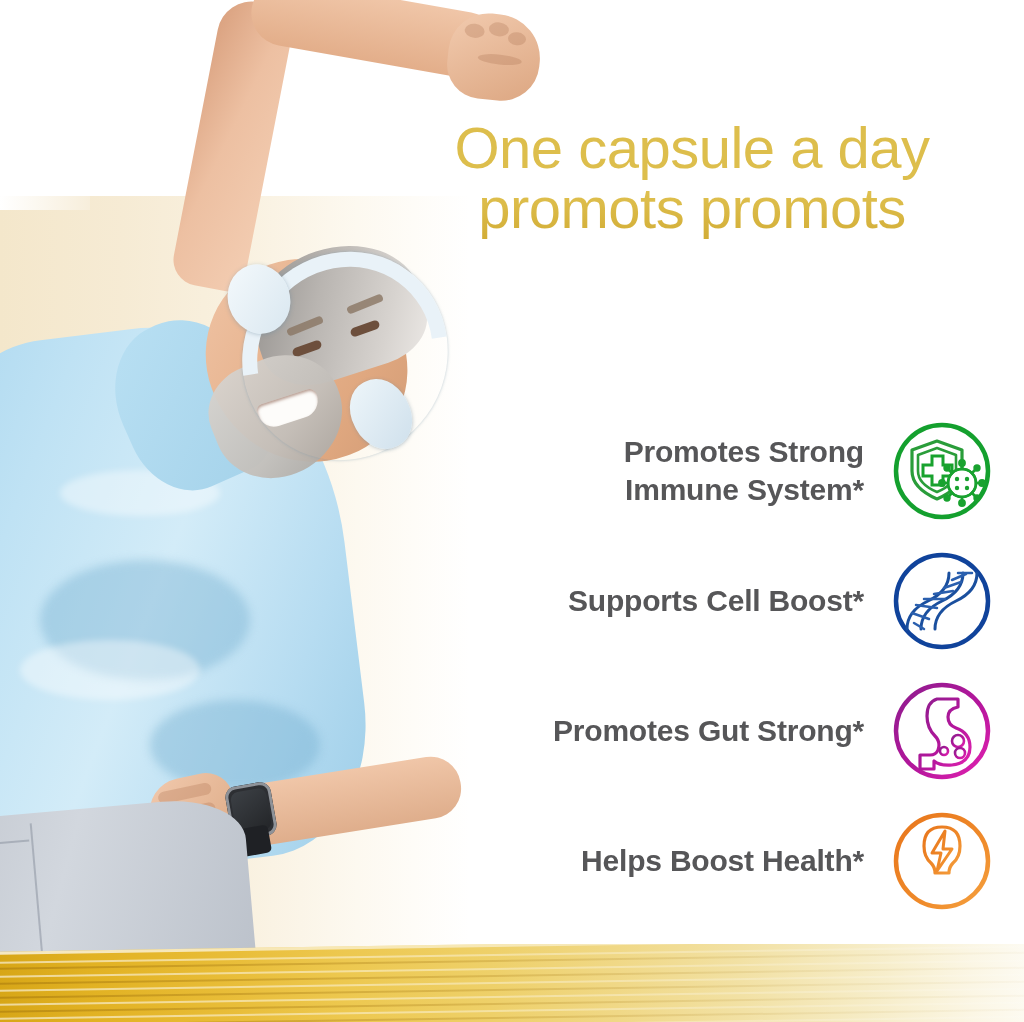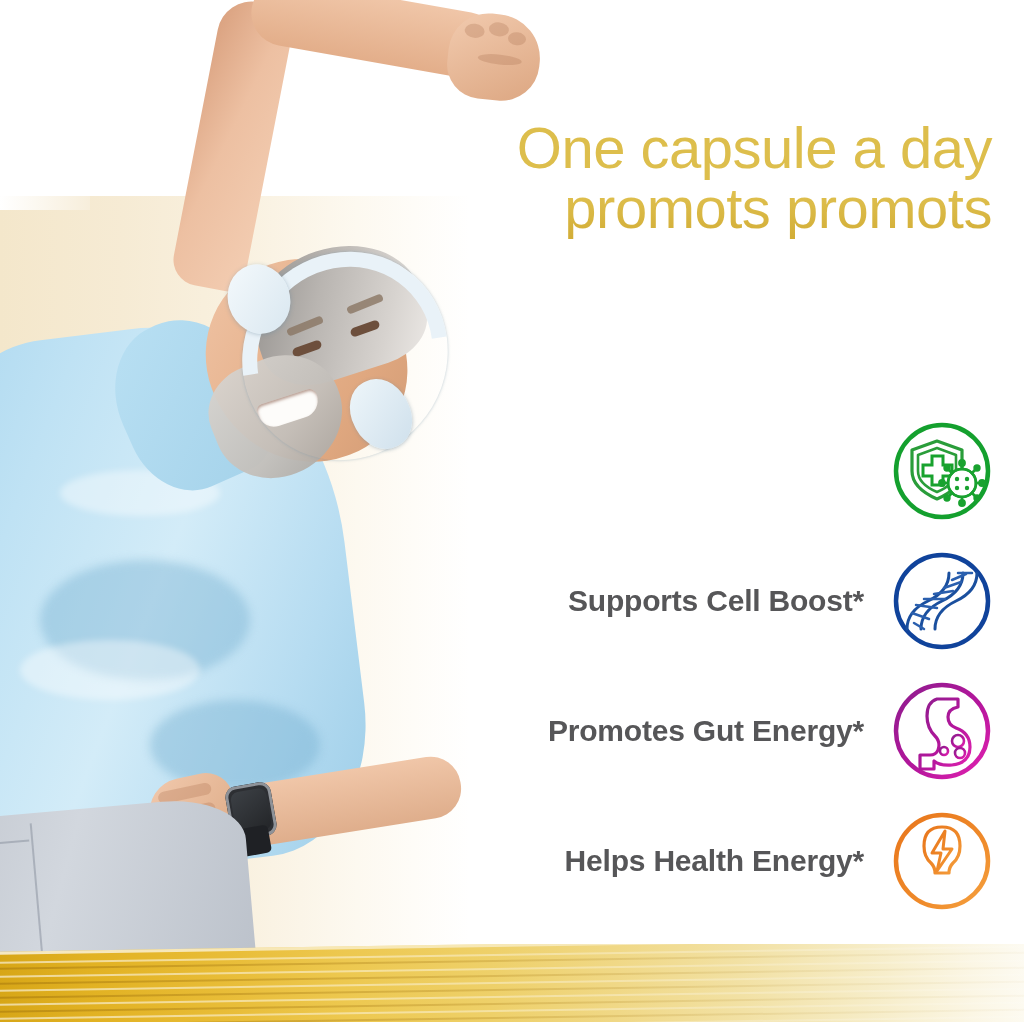--- a/index.html
+++ b/index.html
@@ -307,21 +307,21 @@
     position: absolute;
     background: rgba(140,148,160,0.55);
   }
 
   
   .headline {
     position: absolute;
     left: 392px;
     top: 118px;
     width: 600px;
-    text-align: right;
+    text-align: center;
     line-height: 1.04;
     letter-spacing: -0.5px;
     font-weight: 400;
     font-size: 58px;
   }
   .hl-line { display: block; white-space: nowrap; }
   .hl-1 { color: #ddbe4c; }
   .hl-2 {
     background: linear-gradient(180deg, #e3c656 0%, #d2ad36 100%);
     -webkit-background-clip: text;
@@ -483,20 +483,24 @@
   </div>
 
   <div class="headline">
     <span class="hl-line hl-1">One capsule a day</span>
     <span class="hl-line hl-2">promots promots</span>
   </div>
 
   <div class="benefits">
 
     <div class="benefit-row">
+      <div class="benefit-label">
+        <span>Promotes Strong</span><br>
+        <span>Immune System*</span>
+      </div>
       <div class="benefit-icon">
         <svg viewBox="0 0 104 104" xmlns="http://www.w3.org/2000/svg">
           <circle cx="52" cy="52" r="46" fill="none" stroke="#14a02e" stroke-width="4.5"></circle>
           <path d="M47 22 L72 31 L72 52 Q72 69 47 80 Q22 69 22 52 L22 31 Z" fill="none" stroke="#2a9d3a" stroke-width="3.2" stroke-linejoin="round"></path>
           <path d="M47 29 L66 36 L66 52 Q66 65 47 73 Q28 65 28 52 L28 36 Z" fill="none" stroke="#2a9d3a" stroke-width="2.6" stroke-linejoin="round"></path>
           <path d="M42 37 h11 v9 h9 v11 h-9 v9 h-11 v-9 h-9 v-11 h9 z" fill="none" stroke="#18a22e" stroke-width="3"></path>
           <g stroke="#19a22f" stroke-width="2.6" fill="none" stroke-linecap="round">
             <circle cx="72" cy="64" r="14" fill="#ffffff"></circle>
             <circle cx="72" cy="64" r="14"></circle>
             <line x1="72" y1="50" x2="72" y2="44"></line>
@@ -542,21 +546,21 @@
             <line x1="44" y1="45" x2="63" y2="42"></line>
             <line x1="54" y1="39" x2="71" y2="33"></line>
             <line x1="62" y1="31" x2="76" y2="25"></line>
             <line x1="68" y1="24" x2="82" y2="24"></line>
           </g>
         </svg>
       </div>
     </div>
 
     <div class="benefit-row">
-      <div class="benefit-label">Promotes Gut Energy*</div>
+      <div class="benefit-label">Promotes Gut Strong*</div>
       <div class="benefit-icon">
         <svg viewBox="0 0 104 104" xmlns="http://www.w3.org/2000/svg">
           <defs>
             <linearGradient id="gutGrad" x1="0" y1="0" x2="1" y2="1">
               <stop offset="0%" stop-color="#8e1d8e"></stop>
               <stop offset="55%" stop-color="#b4169c"></stop>
               <stop offset="100%" stop-color="#e222b0"></stop>
             </linearGradient>
           </defs>
           <circle cx="52" cy="52" r="46" fill="none" stroke="url(#gutGrad)" stroke-width="4.5"></circle>
@@ -565,21 +569,21 @@
                    v8 h-14 v-14 h10 q6 0 8 -5
                    q3 -8 -3 -14 q-8 -8 -8 -20 q0 -14 10 -17 z" fill="none" stroke="url(#gutGrad)" stroke-width="3.2" stroke-linejoin="round" stroke-linecap="round"></path>
           <circle cx="68" cy="62" r="6" fill="none" stroke="url(#gutGrad)" stroke-width="2.6"></circle>
           <circle cx="70" cy="74" r="5" fill="none" stroke="url(#gutGrad)" stroke-width="2.6"></circle>
           <circle cx="54" cy="72" r="4" fill="none" stroke="url(#gutGrad)" stroke-width="2.6"></circle>
         </svg>
       </div>
     </div>
 
     <div class="benefit-row">
-      <div class="benefit-label">Helps Health Energy*</div>
+      <div class="benefit-label">Helps Boost Health*</div>
       <div class="benefit-icon">
         <svg viewBox="0 0 104 104" xmlns="http://www.w3.org/2000/svg">
           <defs>
             <linearGradient id="enGrad" x1="0" y1="0" x2="1" y2="1">
               <stop offset="0%" stop-color="#e8761c"></stop>
               <stop offset="60%" stop-color="#ef8a2a"></stop>
               <stop offset="100%" stop-color="#f5a13f"></stop>
             </linearGradient>
           </defs>
           <circle cx="52" cy="52" r="46" fill="none" stroke="url(#enGrad)" stroke-width="4.5"></circle>

